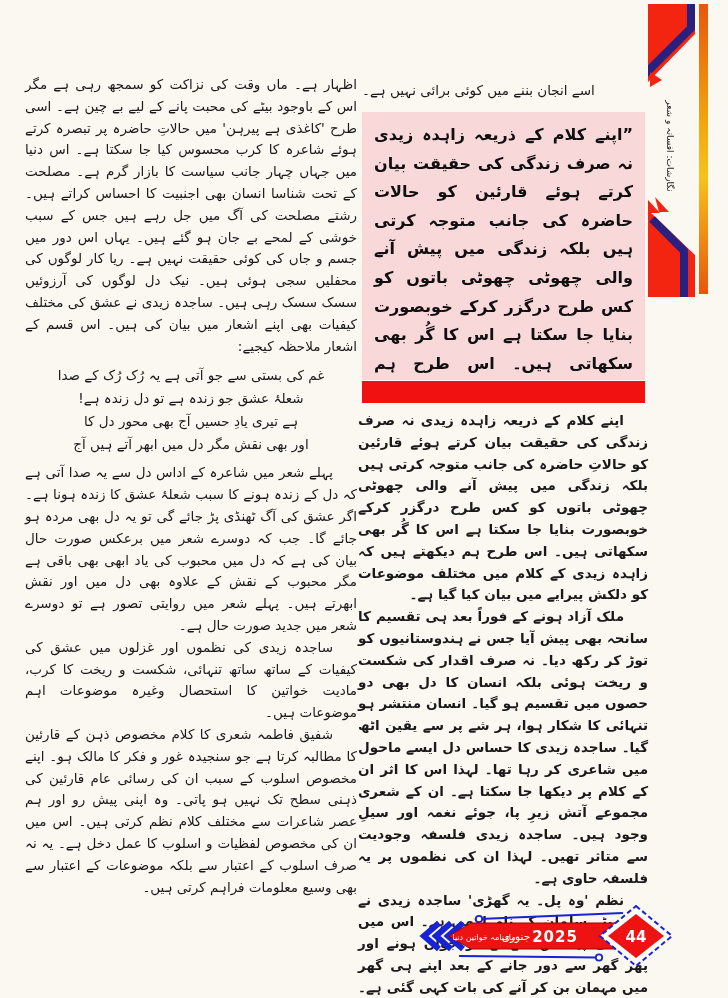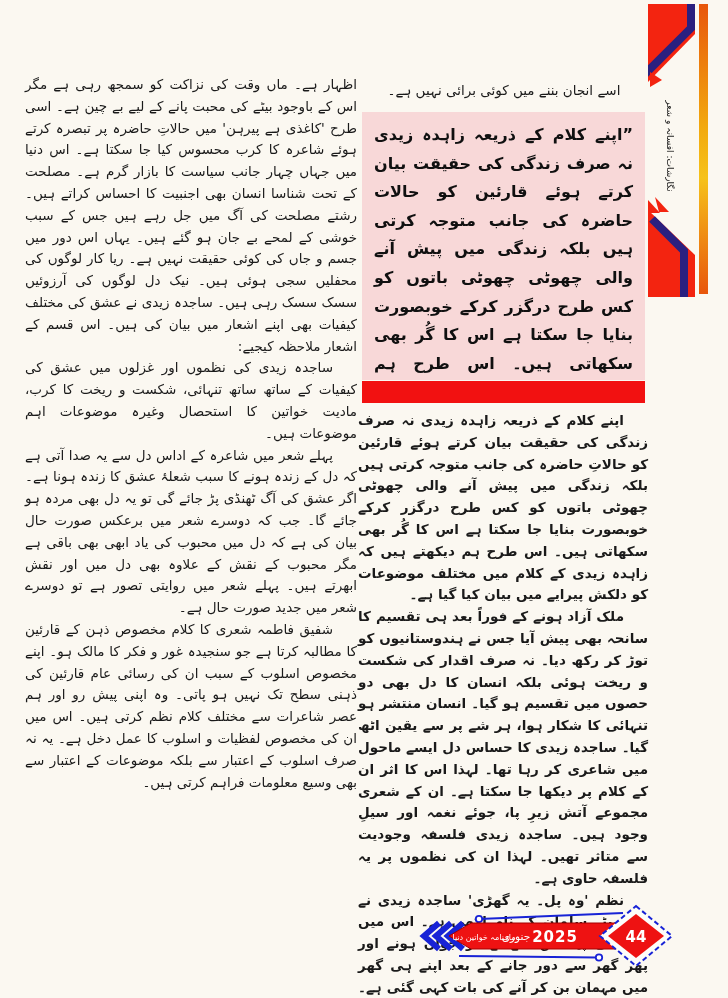--- a/index.html
+++ b/index.html
@@ -18,21 +18,21 @@
   }
   .indent { text-indent:24px; }
   .poetry { margin:7px 0 6px 0; }
   .poetry .verse {
     direction:rtl; text-align:center;
     font-size:13.5px; line-height:23px; color:#1a1a1a;
   }
 
   .intro-line {
     position:absolute; left:362px; top:80px; width:284px;
-    direction:rtl; text-align:center; font-size:13.5px; line-height:21px; color:#1a1a1a;
+    direction:rtl; text-align:left; font-size:13.5px; line-height:21px; color:#1a1a1a;
   }
 
   .quote-block {
     position:absolute; left:362px; top:112px; width:283px; height:268px;
     background:#f8d8d8; box-sizing:border-box; padding:9px 12px 6px 12px;
     direction:rtl; text-align:justify; overflow:hidden;
     font-weight:bold; font-size:16px; line-height:28.6px; color:#101010;
   }
   .red-bar {
     position:absolute; left:362px; top:381px; width:283px; height:22px;
@@ -91,22 +91,28 @@
   <div class="red-bar"></div>
 
   <div class="col-right">
     <p class="indent">اپنے کلام کے ذریعہ زاہدہ زیدی نہ صرف زندگی کی حقیقت بیان کرتے ہوئے قارئین کو حالاتِ حاضرہ کی جانب متوجہ کرتی ہیں بلکہ زندگی میں پیش آنے والی چھوٹی چھوٹی باتوں کو کس طرح درگزر کرکے خوبصورت بنایا جا سکتا ہے اس کا گُر بھی سکھاتی ہیں۔ اس طرح ہم دیکھتے ہیں کہ زاہدہ زیدی کے کلام میں مختلف موضوعات کو دلکش پیرایے میں بیان کیا گیا ہے۔</p>
     <p class="indent">ملک آزاد ہونے کے فوراً بعد ہی تقسیم کا سانحہ بھی پیش آیا جس نے ہندوستانیوں کو توڑ کر رکھ دیا۔ نہ صرف اقدار کی شکست و ریخت ہوئی بلکہ انسان کا دل بھی دو حصوں میں تقسیم ہو گیا۔ انسان منتشر ہو تنہائی کا شکار ہوا، ہر شے پر سے یقین اٹھ گیا۔ ساجدہ زیدی کا حساس دل ایسے ماحول میں شاعری کر رہا تھا۔ لہذا اس کا اثر ان کے کلام پر دیکھا جا سکتا ہے۔ ان کے شعری مجموعے آتش زیرِ پا، جوئے نغمہ اور سیلِ وجود ہیں۔ ساجدہ زیدی فلسفہ وجودیت سے متاثر تھیں۔ لہذا ان کی نظموں پر یہ فلسفہ حاوی ہے۔</p>
     <p class="indent">نظم 'وہ پل۔ یہ گھڑی' ساجدہ زیدی نے اپنے بیٹے سلمان کے نام لکھی ہے۔ اس میں بیٹے کی پیدائش سے لے کر جوان ہونے اور پھر گھر سے دور جانے کے بعد اپنے ہی گھر میں مہمان بن کر آنے کی بات کہی گئی ہے۔ اس میں اپنے بیٹے کے لیے ایک ماں کی تڑپ کا</p>
   </div>
 
   <div class="col-left">
     <p>اظہار ہے۔ ماں وقت کی نزاکت کو سمجھ رہی ہے مگر اس کے باوجود بیٹے کی محبت پانے کے لیے بے چین ہے۔ اسی طرح 'کاغذی ہے پیرہن' میں حالاتِ حاضرہ پر تبصرہ کرتے ہوئے شاعرہ کا کرب محسوس کیا جا سکتا ہے۔ اس دنیا میں جہاں چہار جانب سیاست کا بازار گرم ہے۔ مصلحت کے تحت شناسا انسان بھی اجنبیت کا احساس کراتے ہیں۔ رشتے مصلحت کی آگ میں جل رہے ہیں جس کے سبب خوشی کے لمحے بے جان ہو گئے ہیں۔ یہاں اس دور میں جسم و جاں کی کوئی حقیقت نہیں ہے۔ ریا کار لوگوں کی محفلیں سجی ہوئی ہیں۔ نیک دل لوگوں کی آرزوئیں سسک سسک رہی ہیں۔ ساجدہ زیدی نے عشق کی مختلف کیفیات بھی اپنے اشعار میں بیان کی ہیں۔ اس قسم کے اشعار ملاحظہ کیجیے:</p>
+    <div class="poetry">
+      <div class="verse">غم کی بستی سے جو آتی ہے یہ رُک رُک کے صدا</div>
+      <div class="verse">شعلۂ عشق جو زندہ ہے تو دل زندہ ہے!</div>
+      <div class="verse">ہے تیری یادِ حسیں آج بھی محور دل کا</div>
+      <div class="verse">اور بھی نقش مگر دل میں ابھر آتے ہیں آج</div>
+    </div>
+    <p class="indent">پہلے شعر میں شاعرہ کے اداس دل سے یہ صدا آتی ہے کہ دل کے زندہ ہونے کا سبب شعلۂ عشق کا زندہ ہونا ہے۔ اگر عشق کی آگ ٹھنڈی پڑ جائے گی تو یہ دل بھی مردہ ہو جائے گا۔ جب کہ دوسرے شعر میں برعکس صورت حال بیان کی ہے کہ دل میں محبوب کی یاد ابھی بھی باقی ہے مگر محبوب کے نقش کے علاوہ بھی دل میں اور نقش ابھرتے ہیں۔ پہلے شعر میں روایتی تصور ہے تو دوسرے شعر میں جدید صورت حال ہے۔</p>
     <p class="indent">ساجدہ زیدی کی نظموں اور غزلوں میں عشق کی کیفیات کے ساتھ ساتھ تنہائی، شکست و ریخت کا کرب، مادیت خواتین کا استحصال وغیرہ موضوعات اہم موضوعات ہیں۔</p>
-    <p class="indent">پہلے شعر میں شاعرہ کے اداس دل سے یہ صدا آتی ہے کہ دل کے زندہ ہونے کا سبب شعلۂ عشق کا زندہ ہونا ہے۔ اگر عشق کی آگ ٹھنڈی پڑ جائے گی تو یہ دل بھی مردہ ہو جائے گا۔ جب کہ دوسرے شعر میں برعکس صورت حال بیان کی ہے کہ دل میں محبوب کی یاد ابھی بھی باقی ہے مگر محبوب کے نقش کے علاوہ بھی دل میں اور نقش ابھرتے ہیں۔ پہلے شعر میں روایتی تصور ہے تو دوسرے شعر میں جدید صورت حال ہے۔</p>
     <p class="indent">شفیق فاطمہ شعری کا کلام مخصوص ذہن کے قارئین کا مطالبہ کرتا ہے جو سنجیدہ غور و فکر کا مالک ہو۔ اپنے مخصوص اسلوب کے سبب ان کی رسائی عام قارئین کی ذہنی سطح تک نہیں ہو پاتی۔ وہ اپنی پیش رو اور ہم عصر شاعرات سے مختلف کلام نظم کرتی ہیں۔ اس میں ان کی مخصوص لفظیات و اسلوب کا عمل دخل ہے۔ یہ نہ صرف اسلوب کے اعتبار سے بلکہ موضوعات کے اعتبار سے بھی وسیع معلومات فراہم کرتی ہیں۔</p>
   </div>
 
   <svg class="footer" viewBox="0 0 300 95" aria-hidden="false">
 
     <g>
       <path d="M48,23 L33,36 L48,49" stroke="#1823d6" stroke-width="6" fill="none"></path>
       <path d="M36,23 L21,36 L36,49" stroke="#1823d6" stroke-width="6" fill="none"></path>
       <path d="M24,23 L9,36 L24,49" stroke="#1823d6" stroke-width="6" fill="none"></path>
     </g>

